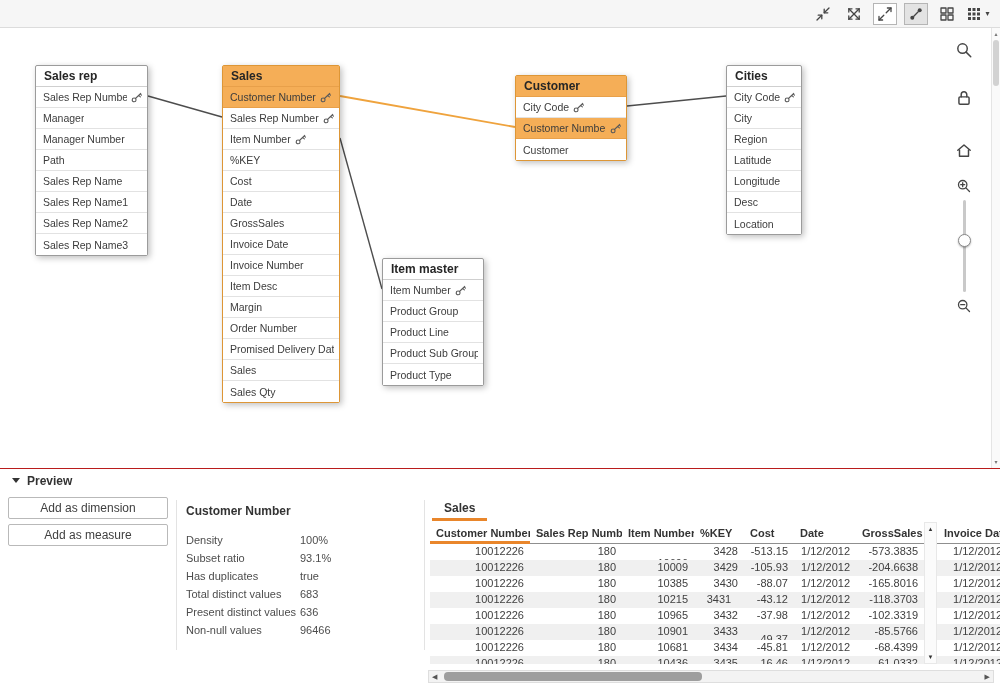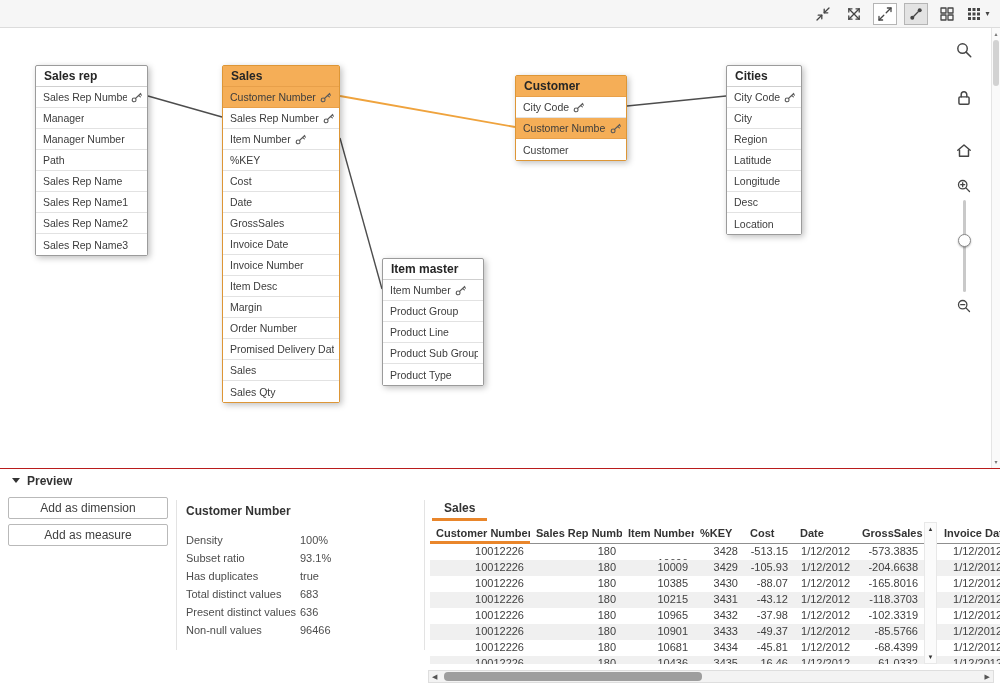--- a/index.html
+++ b/index.html
@@ -421,21 +421,21 @@
             <div class="grid-td" style="width: 50px;">-88.07</div>
             <div class="grid-td" style="width: 62px;">1/12/2012</div>
             <div class="grid-td" style="width: 68px;">-165.8016</div>
             <div class="grid-gap"></div>
             <div class="grid-td" style="width: 70px;">1/12/2012</div>
           </div>
           <div class="grid-tr alt">
             <div class="grid-td" style="width: 100px;">10012226</div>
             <div class="grid-td" style="width: 92px;">180</div>
             <div class="grid-td" style="width: 72px;">10215</div>
-            <div class="grid-td" style="width: 50px;">3431</div>
+            <div class="grid-td" style="width: 50px; text-align: center;">3431</div>
             <div class="grid-td" style="width: 50px;">-43.12</div>
             <div class="grid-td" style="width: 62px;">1/12/2012</div>
             <div class="grid-td" style="width: 68px;">-118.3703</div>
             <div class="grid-gap"></div>
             <div class="grid-td" style="width: 70px;">1/12/2012</div>
           </div>
           <div class="grid-tr">
             <div class="grid-td" style="width: 100px;">10012226</div>
             <div class="grid-td" style="width: 92px;">180</div>
             <div class="grid-td" style="width: 72px;">10965</div>
@@ -444,21 +444,21 @@
             <div class="grid-td" style="width: 62px;">1/12/2012</div>
             <div class="grid-td" style="width: 68px;">-102.3319</div>
             <div class="grid-gap"></div>
             <div class="grid-td" style="width: 70px;">1/12/2012</div>
           </div>
           <div class="grid-tr alt">
             <div class="grid-td" style="width: 100px;">10012226</div>
             <div class="grid-td" style="width: 92px;">180</div>
             <div class="grid-td" style="width: 72px;">10901</div>
             <div class="grid-td" style="width: 50px;">3433</div>
-            <div class="grid-td" style="width: 50px;">-49.37</div>
+            <div class="grid-td" style="width: 50px; margin-top: 8px;">-49.37</div>
             <div class="grid-td" style="width: 62px;">1/12/2012</div>
             <div class="grid-td" style="width: 68px;">-85.5766</div>
             <div class="grid-gap"></div>
             <div class="grid-td" style="width: 70px;">1/12/2012</div>
           </div>
           <div class="grid-tr">
             <div class="grid-td" style="width: 100px;">10012226</div>
             <div class="grid-td" style="width: 92px;">180</div>
             <div class="grid-td" style="width: 72px;">10681</div>
             <div class="grid-td" style="width: 50px;">3434</div>

